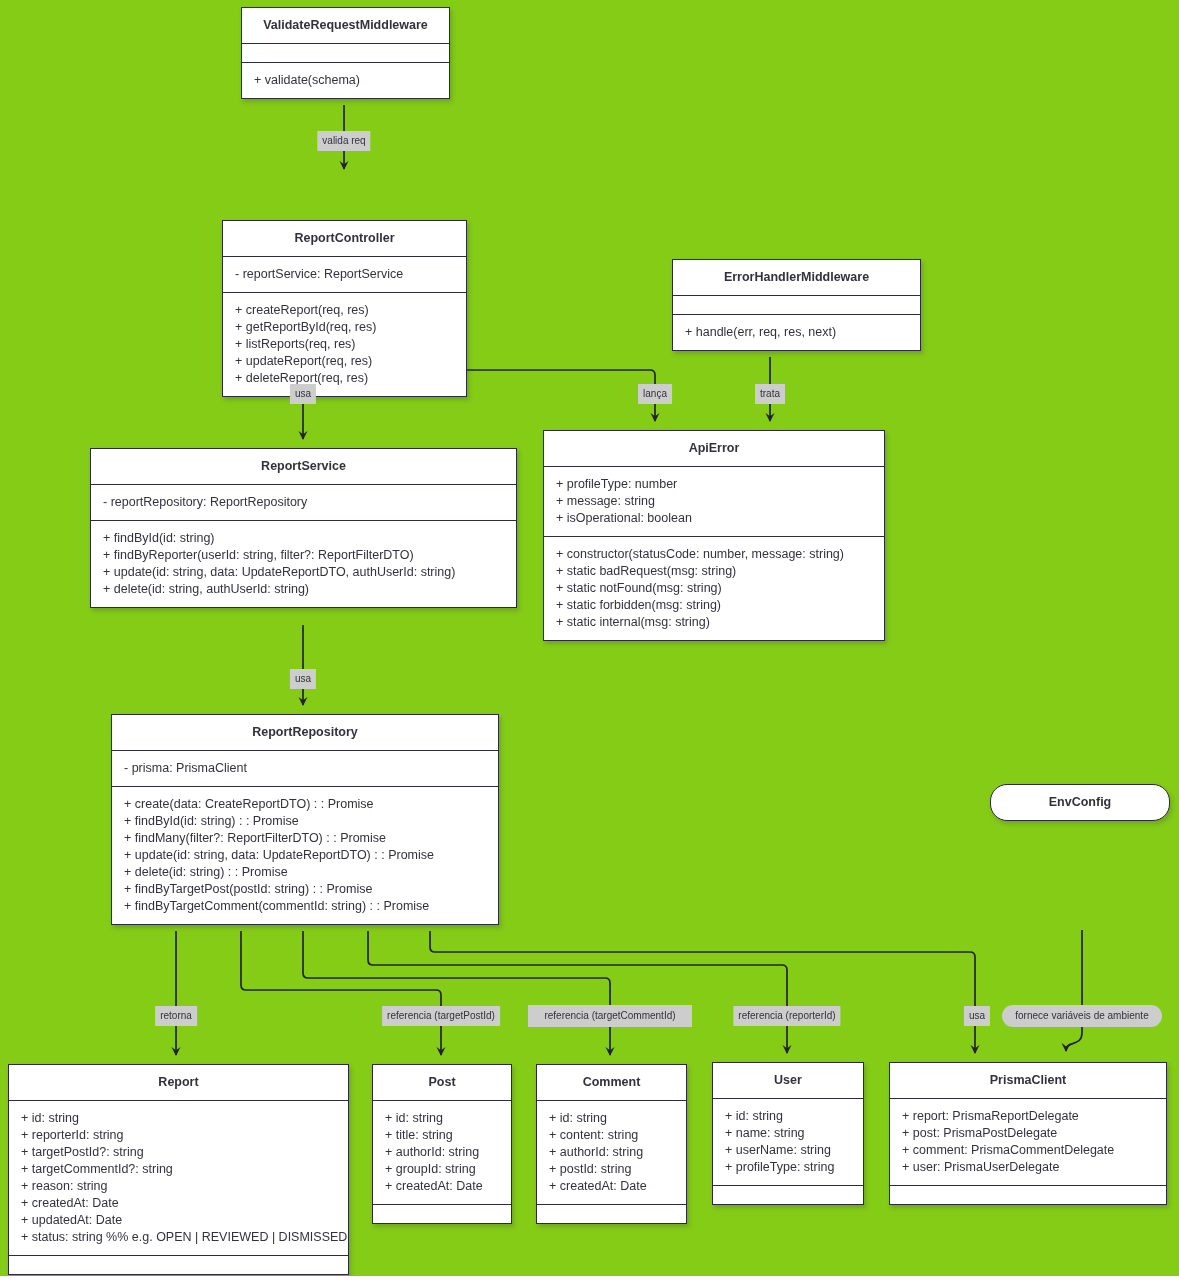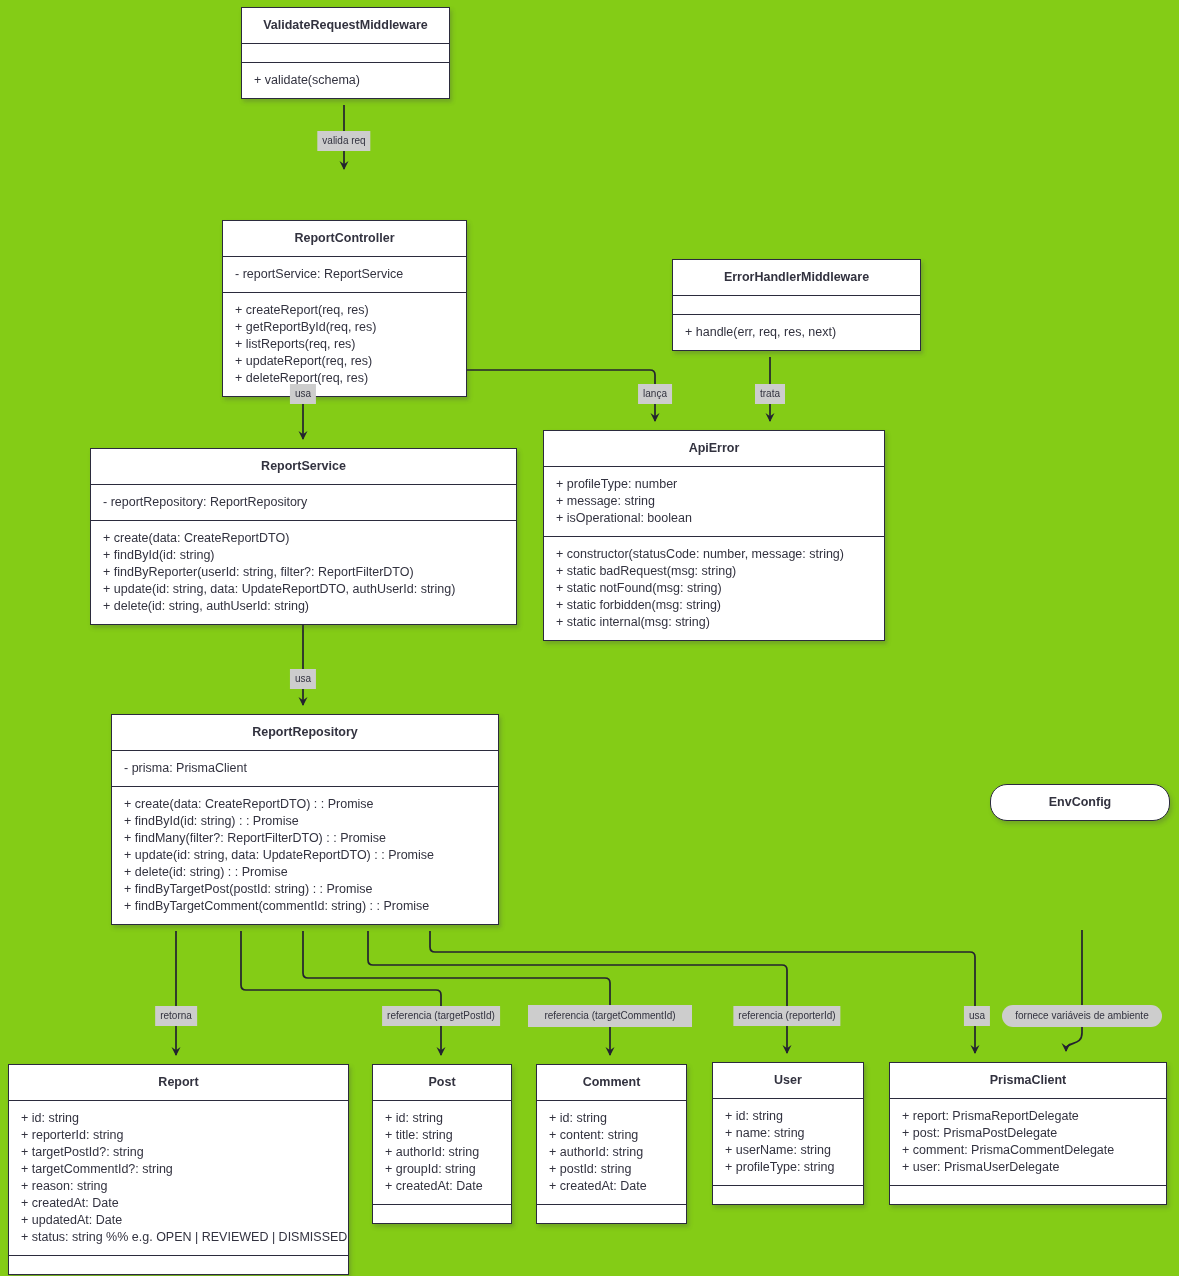--- a/index.html
+++ b/index.html
@@ -106,21 +106,20 @@
         <div class="member">+ handle(err, req, res, next)</div>
       </div>
   </div>
 
   <div class="uml" id="c-service">
     <div class="uml-title">ReportService</div>
     <div class="uml-attrs">
         <div class="member">- reportRepository: ReportRepository</div>
       </div>
     <div class="uml-methods">
-        <div class="member">+ create(data: CreateReportDTO)</div>
         <div class="member">+ findById(id: string)</div>
         <div class="member">+ findByReporter(userId: string, filter?: ReportFilterDTO)</div>
         <div class="member">+ update(id: string, data: UpdateReportDTO, authUserId: string)</div>
         <div class="member">+ delete(id: string, authUserId: string)</div>
       </div>
   </div>
 
   <div class="uml" id="c-apierror">
     <div class="uml-title">ApiError</div>
     <div class="uml-attrs">

